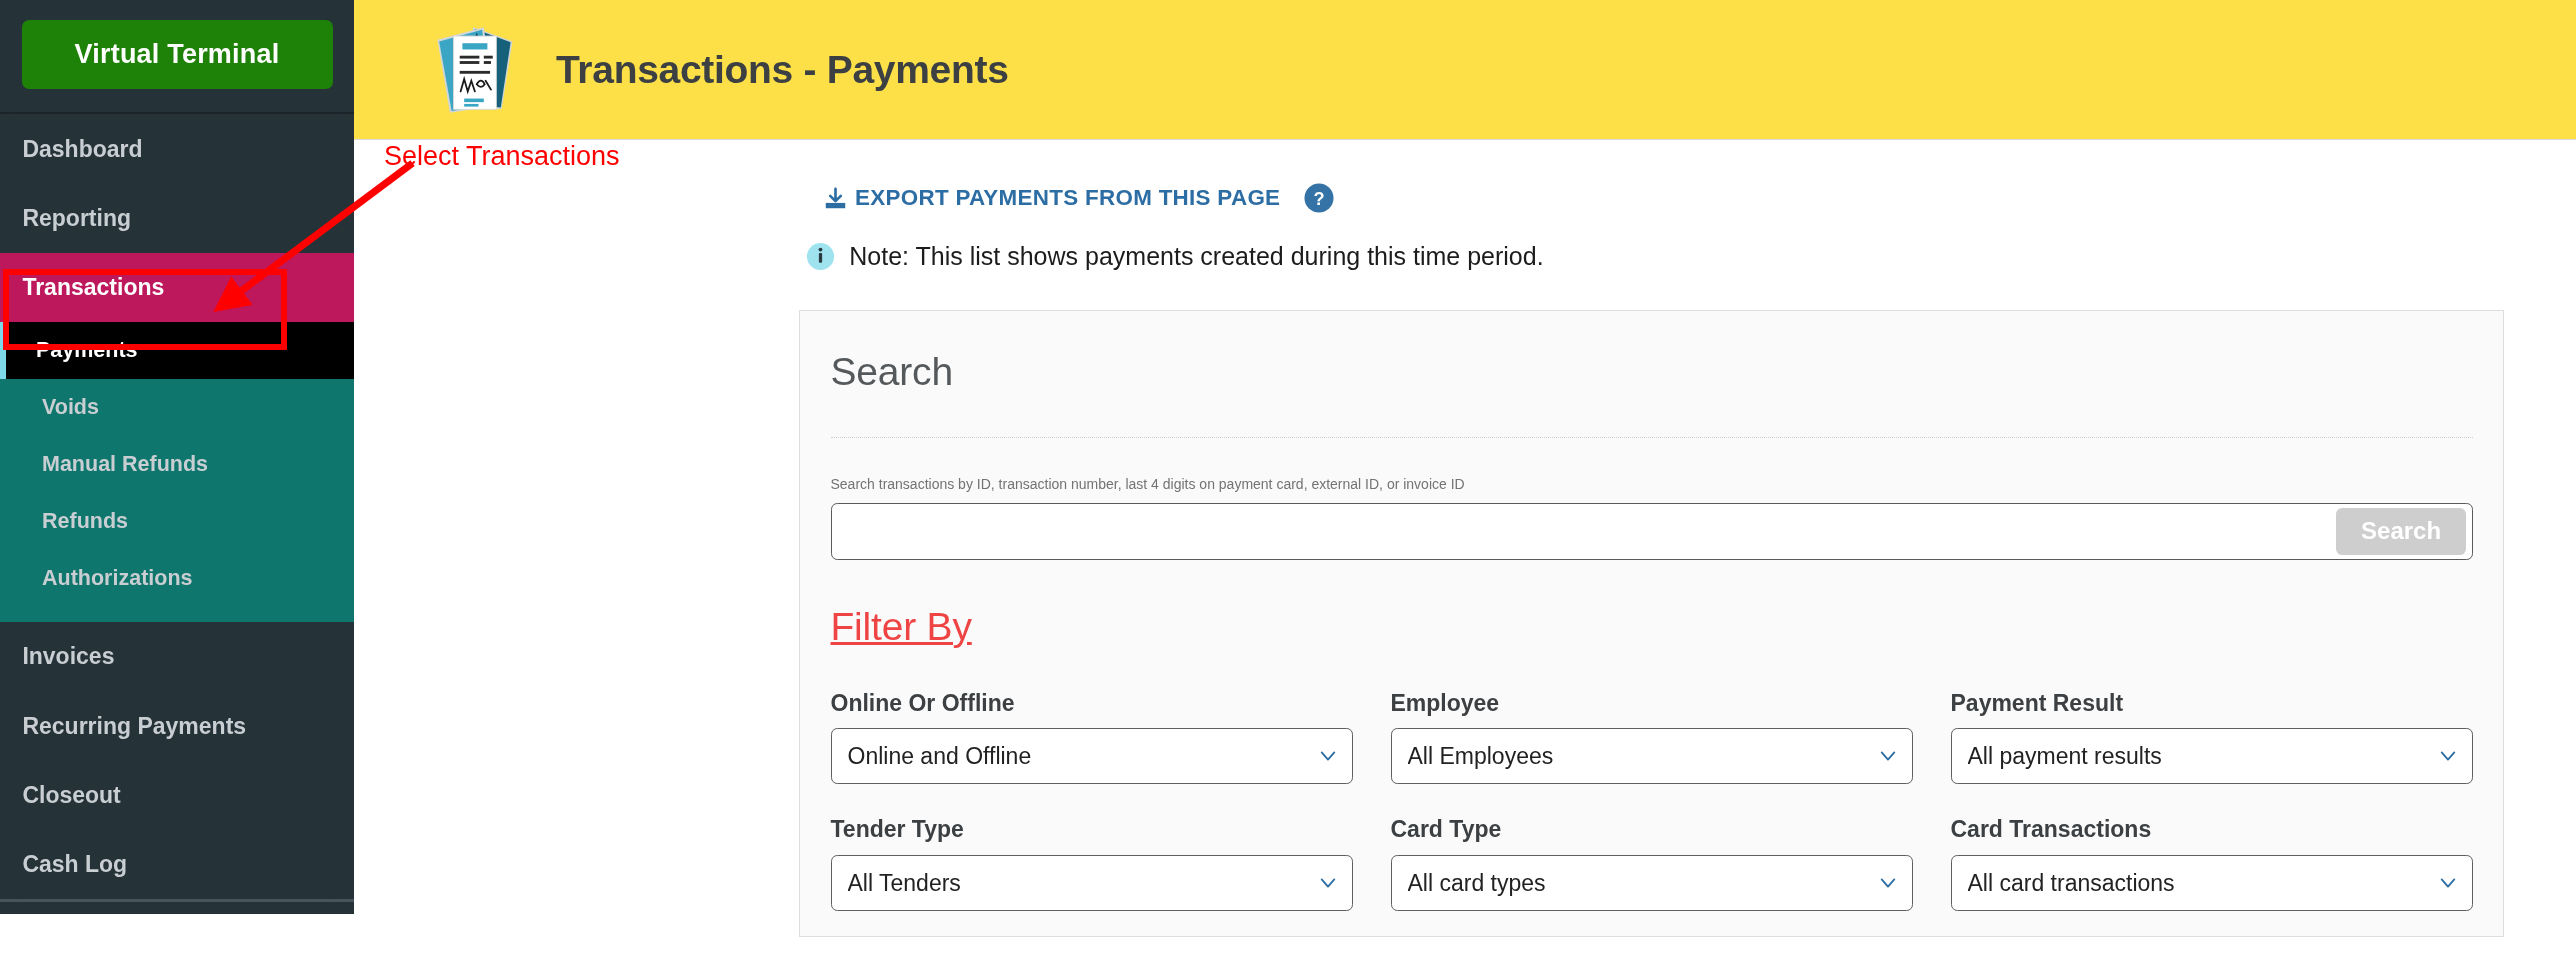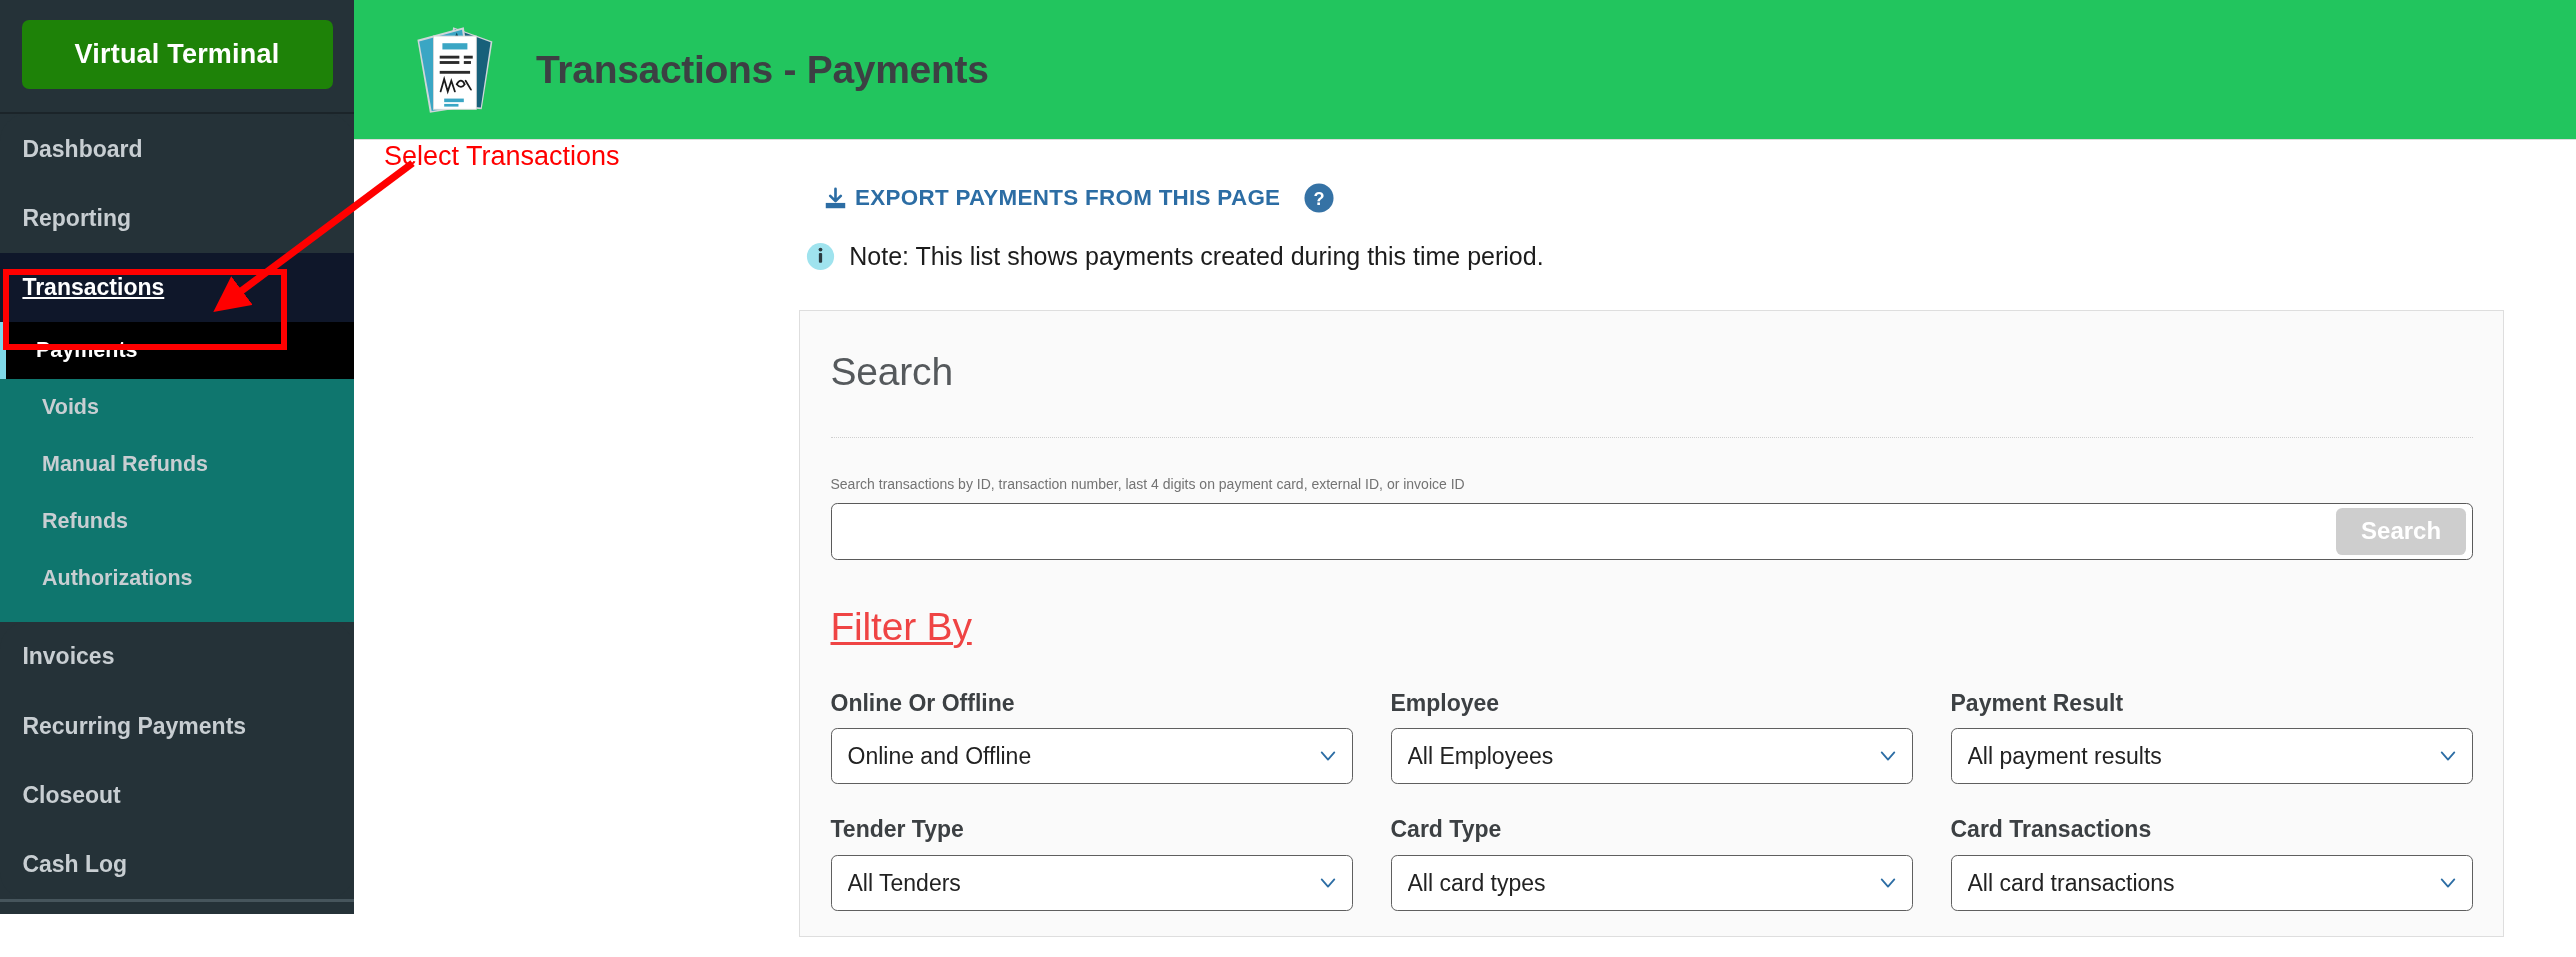--- a/index.html
+++ b/index.html
@@ -45,23 +45,22 @@
     display: block;
     color: #c8ced2;
     font-size: 23px;
     font-weight: bold;
     padding: 21.5px 0 21.5px 22.4px;
     cursor: pointer;
     white-space: nowrap;
     line-height: 1.15;
   }
   .nav-item.active-parent {
-    background: #0f172a;
+    background: #be185d;
     color: #ffffff;
-    text-decoration: underline;
   }
   .sub-group { background: #0f766e; padding-bottom: 14.3px; }
   .sub-item {
     display: block;
     color: #c8ced2;
     font-size: 21.5px;
     font-weight: bold;
     padding: 16px 0 16px 36px;
     cursor: pointer;
     white-space: nowrap;
@@ -78,25 +77,25 @@
   
   .main {
     flex: 1 1 auto;
     height: 957px;
     background: #ffffff;
     position: relative;
     overflow: hidden;
   }
   .page-header {
     height: 140px;
-    background: #22c55e;
+    background: #fde047;
     border-bottom: 1.8px solid #dcdcdc;
     display: flex;
     align-items: center;
-    padding-left: 56px;
+    padding-left: 76px;
   }
   .header-icon { width: 88px; height: 100px; flex: 0 0 88px; }
   .page-title {
     font-size: 39px;
     font-weight: bold;
     color: #3c4043;
     margin-left: 38px;
     letter-spacing: -0.3px;
   }
 

